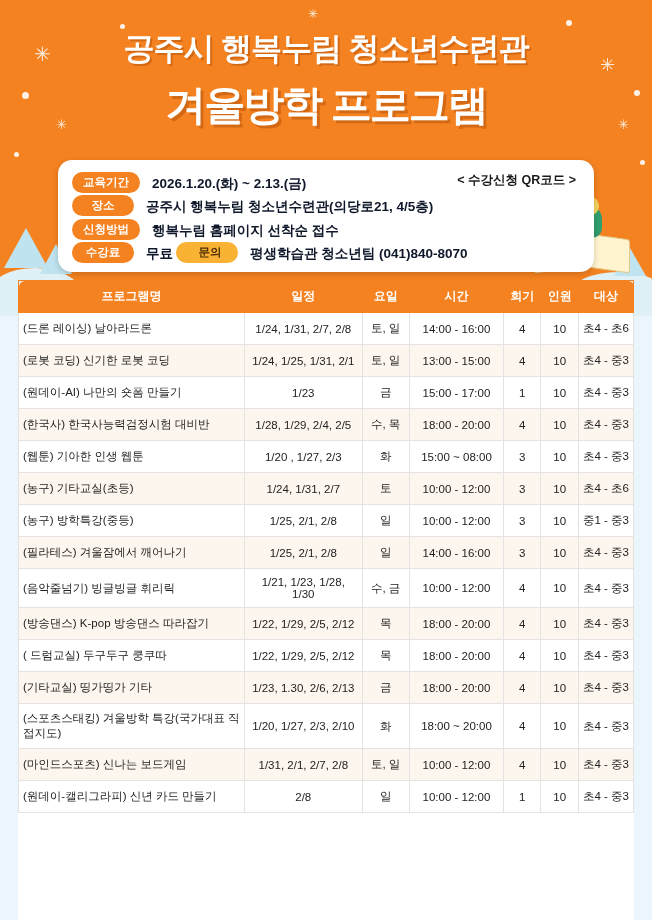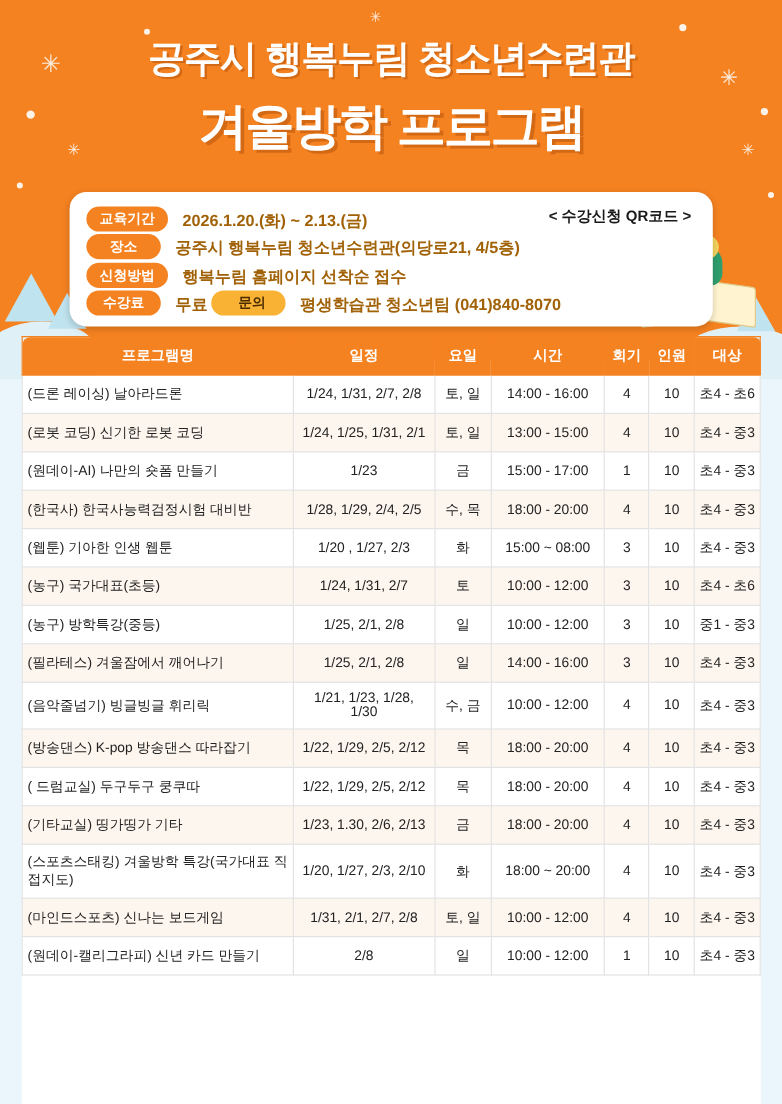--- a/index.html
+++ b/index.html
@@ -97,21 +97,21 @@
     padding: 3px 11px;
     min-width: 62px;
     text-align: center;
     margin-right: 12px;
     white-space: nowrap;
   }
   .pill.yellow { background: #f9b233; color:#4a2c00;padding-left:17px; }
   .infoval {
     font-size: 13.5px;
     font-weight: bold;
-    color: #a16207;
+    color: #0f172a;
     white-space: nowrap;
   }
   .qrnote {
     position: absolute;
     right: 18px;
     top: 12px;
     font-size: 12.5px;
     font-weight: bold;
     color: #1a1a1a;
   }
@@ -348,21 +348,21 @@
           <tr>
             <td class="name col-name">(웹툰) 기아한 인생 웹툰</td>
             <td class="col-date">1/20 , 1/27, 2/3</td>
             <td class="col-day">화</td>
             <td class="col-time">15:00 ~ 08:00</td>
             <td class="col-cnt">3</td>
             <td class="col-cap">10</td>
             <td class="col-tgt">초4 - 중3</td>
           </tr>
           <tr>
-            <td class="name col-name">(농구) 국가대표(초등)</td>
+            <td class="name col-name">(농구) 기타교실(초등)</td>
             <td class="col-date">1/24, 1/31, 2/7</td>
             <td class="col-day">토</td>
             <td class="col-time">10:00 - 12:00</td>
             <td class="col-cnt">3</td>
             <td class="col-cap">10</td>
             <td class="col-tgt">초4 - 초6</td>
           </tr>
           <tr>
             <td class="name col-name">(농구) 방학특강(중등)</td>
             <td class="col-date">1/25, 2/1, 2/8</td>

